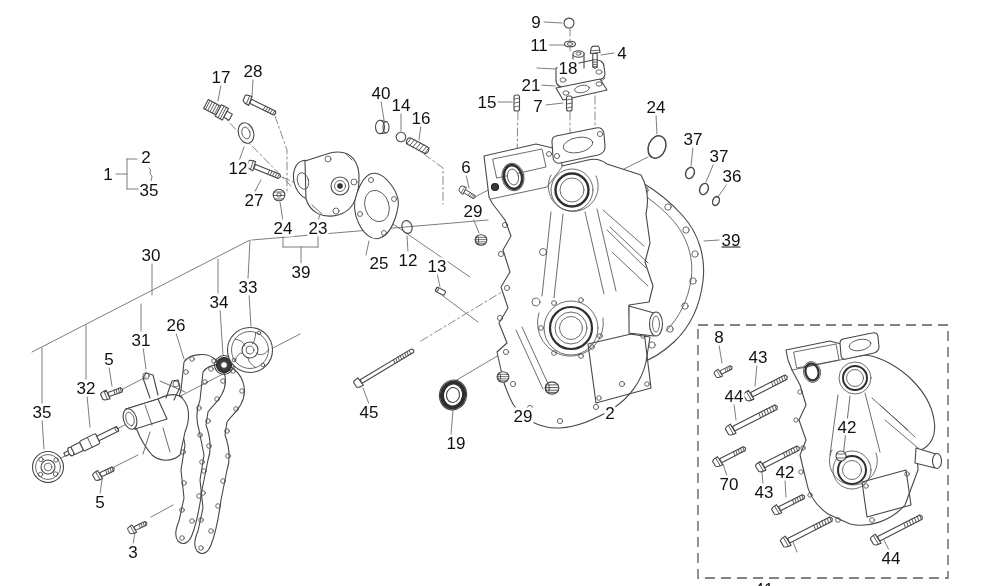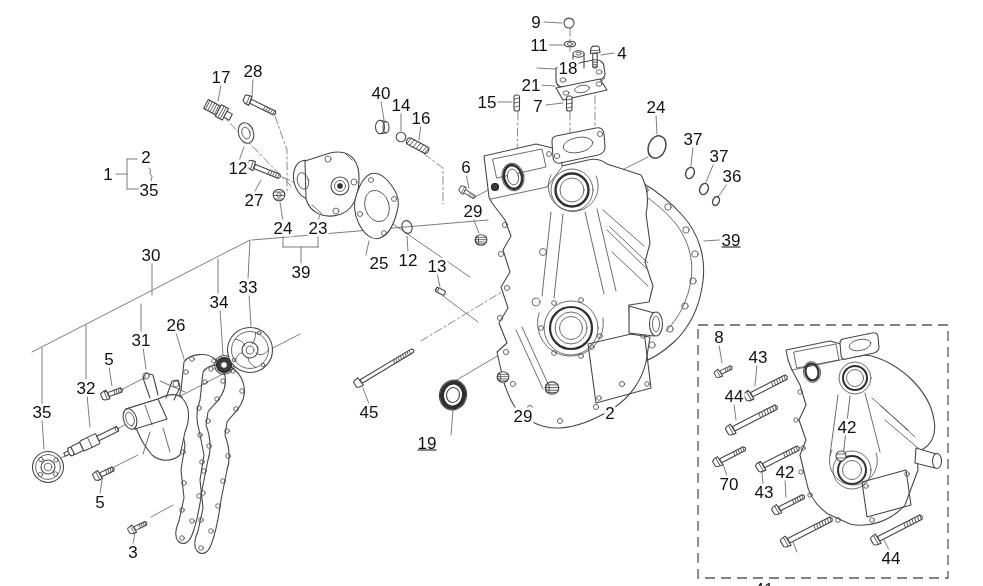--- a/index.html
+++ b/index.html
@@ -487,21 +487,21 @@
       <div class="callout" style="left: 248px; top: 287px;">33</div>
       <div class="callout" style="left: 219px; top: 302px;">34</div>
       <div class="callout" style="left: 176px; top: 325px;">26</div>
       <div class="callout" style="left: 141px; top: 340px;">31</div>
       <div class="callout" style="left: 109px; top: 359px;">5</div>
       <div class="callout" style="left: 86px; top: 388px;">32</div>
       <div class="callout" style="left: 42px; top: 412px;">35</div>
       <div class="callout" style="left: 100px; top: 502px;">5</div>
       <div class="callout" style="left: 133px; top: 552px;">3</div>
       <div class="callout" style="left: 369px; top: 412px;">45</div>
-      <div class="callout" style="left: 427px; top: 443px; text-decoration: underline;">19</div>
+      <div class="callout" style="left: 456px; top: 443px;">19</div>
       <div class="callout" style="left: 523px; top: 416px;">29</div>
       <div class="callout" style="left: 610px; top: 413px;">2</div>
     </div>
 <div class="labels">
 
 <div class="callout" style="left: 719px; top: 337px;">8</div>
       <div class="callout" style="left: 758px; top: 357px;">43</div>
       <div class="callout" style="left: 734px; top: 396px;">44</div>
       <div class="callout" style="left: 847px; top: 427px;">42</div>
       <div class="callout" style="left: 729px; top: 484px;">70</div>

